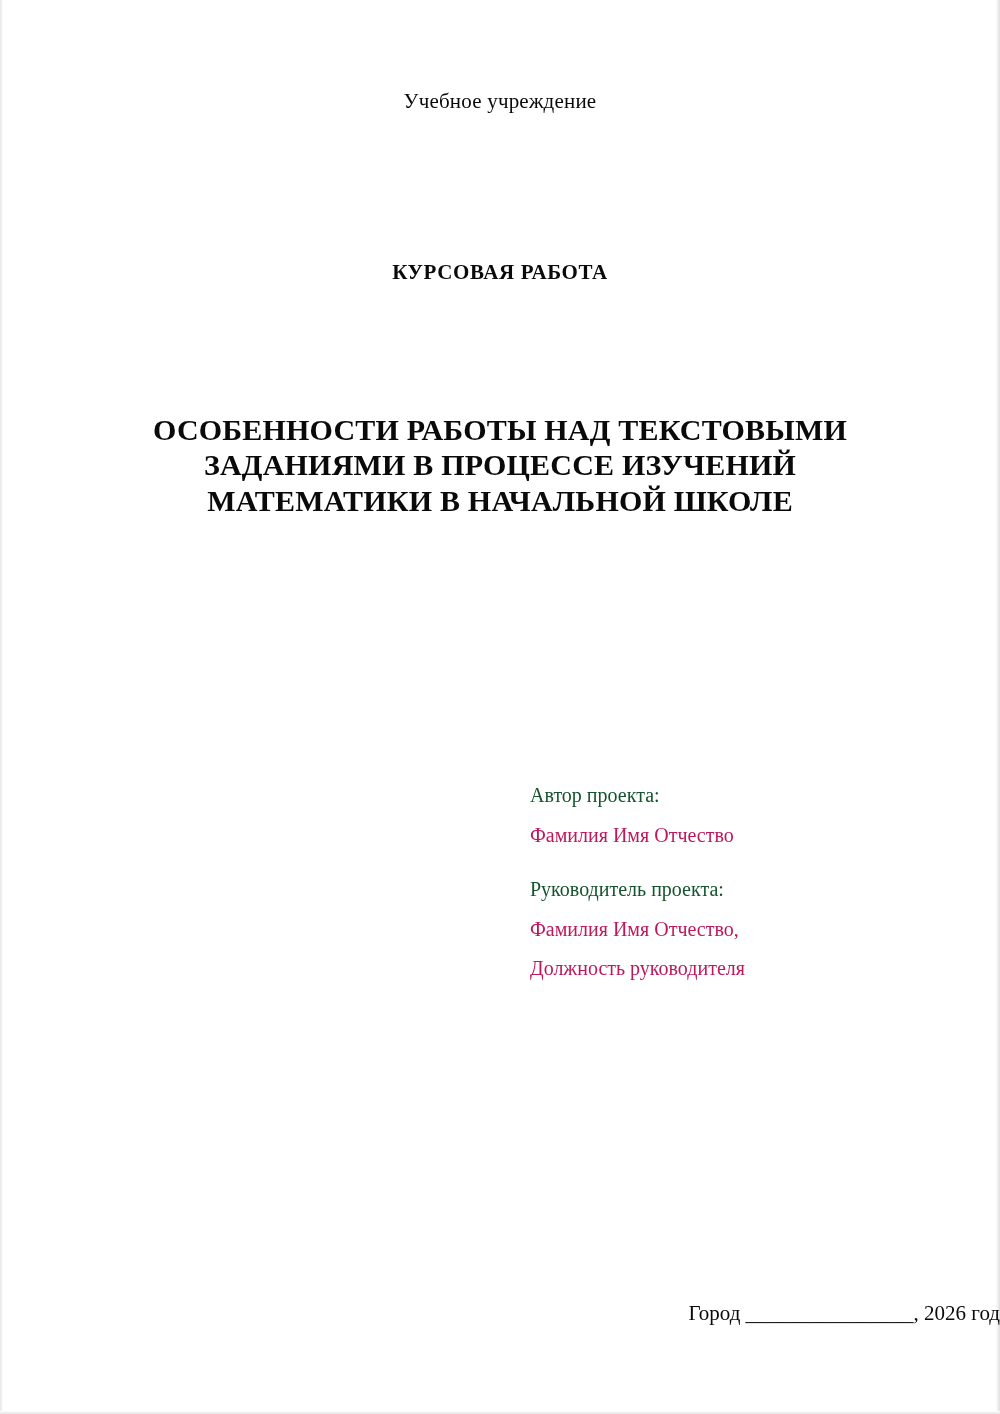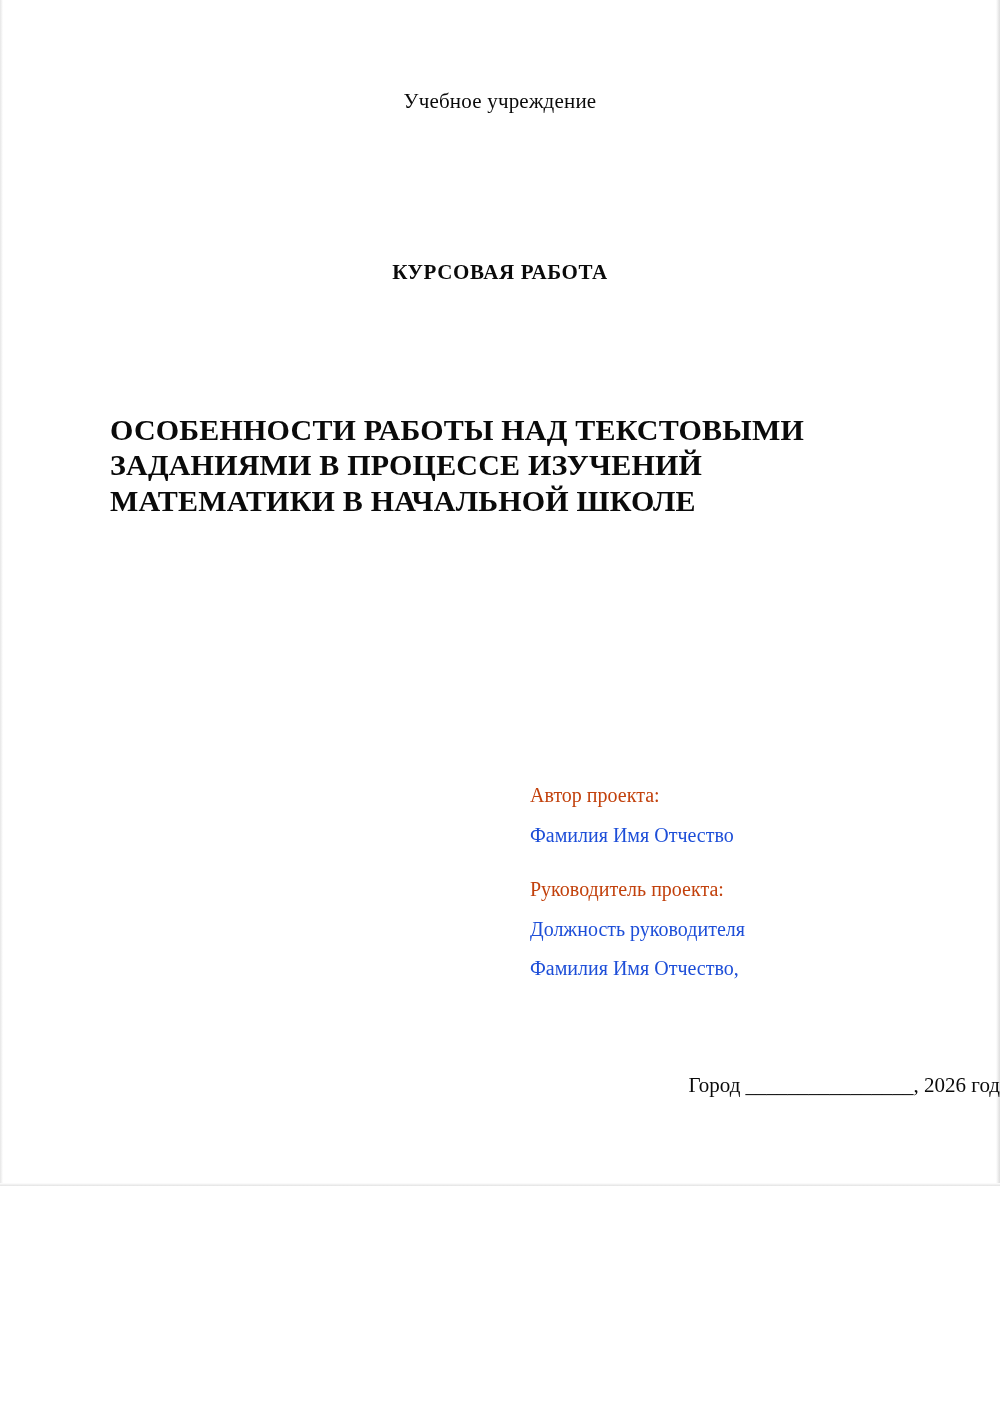--- a/index.html
+++ b/index.html
@@ -3,21 +3,21 @@
 <meta charset="utf-8">
 <style>
   html, body {
     margin: 0;
     padding: 0;
     background: #ffffff;
   }
   .page {
     position: relative;
     width: 1000px;
-    height: 1186px;
+    height: 1414px;
     margin: 0 auto;
     background: #ffffff;
     overflow: hidden;
     font-family: "Liberation Serif", "DejaVu Serif", serif;
     color: #0a0a0a;
     text-decoration: underline;
   }
   
   .page-edge-left {
     position: absolute;
@@ -58,42 +58,43 @@
     font-size: 21px;
     font-weight: bold;
     letter-spacing: 0.6px;
   }
 
   .doc-title {
     position: absolute;
     top: 392px;
     left: 110px;
     width: 780px;
+    text-align: center;
     font-size: 30px;
     font-weight: bold;
     line-height: 1.18;
     letter-spacing: 0.2px;
   }
 
   .credits {
     position: absolute;
     top: 785px;
     left: 530px;
     width: 420px;
     font-size: 20px;
     line-height: 1.0;
   }
   .credits-block { margin-bottom: 34px; }
   .credits-block:last-child { margin-bottom: 0; }
   .credits-label {
-    color: #c2410c;
+    color: #14532d;
     margin-bottom: 20px;
   }
   .credits-value {
-    color: #1d4ed8;
+    color: #be185d;
     margin-bottom: 16px;
     margin-top: 19px;
   }
   .credits-value:last-child { margin-bottom: 0; }
 
   .footer-line {
     position: absolute;
     bottom: 88px;
     left: 0;
     width: 100%;
@@ -117,19 +118,19 @@
   <h1 class="doc-title">ОСОБЕННОСТИ РАБОТЫ НАД ТЕКСТОВЫМИ ЗАДАНИЯМИ В ПРОЦЕССЕ ИЗУЧЕНИЙ МАТЕМАТИКИ В НАЧАЛЬНОЙ ШКОЛЕ</h1>
 
   <div class="credits">
     <div class="credits-block">
       <div class="credits-label">Автор проекта:</div>
       <div class="credits-value">Фамилия Имя Отчество</div>
     </div>
 
     <div class="credits-block">
       <div class="credits-label">Руководитель проекта:</div>
+      <div class="credits-value">Фамилия Имя Отчество,</div>
       <div class="credits-value">Должность руководителя</div>
-      <div class="credits-value">Фамилия Имя Отчество,</div>
     </div>
   </div>
 
   <div class="footer-line">Город ________________, 2026 год</div>
 </div>
 
 </body></html>

